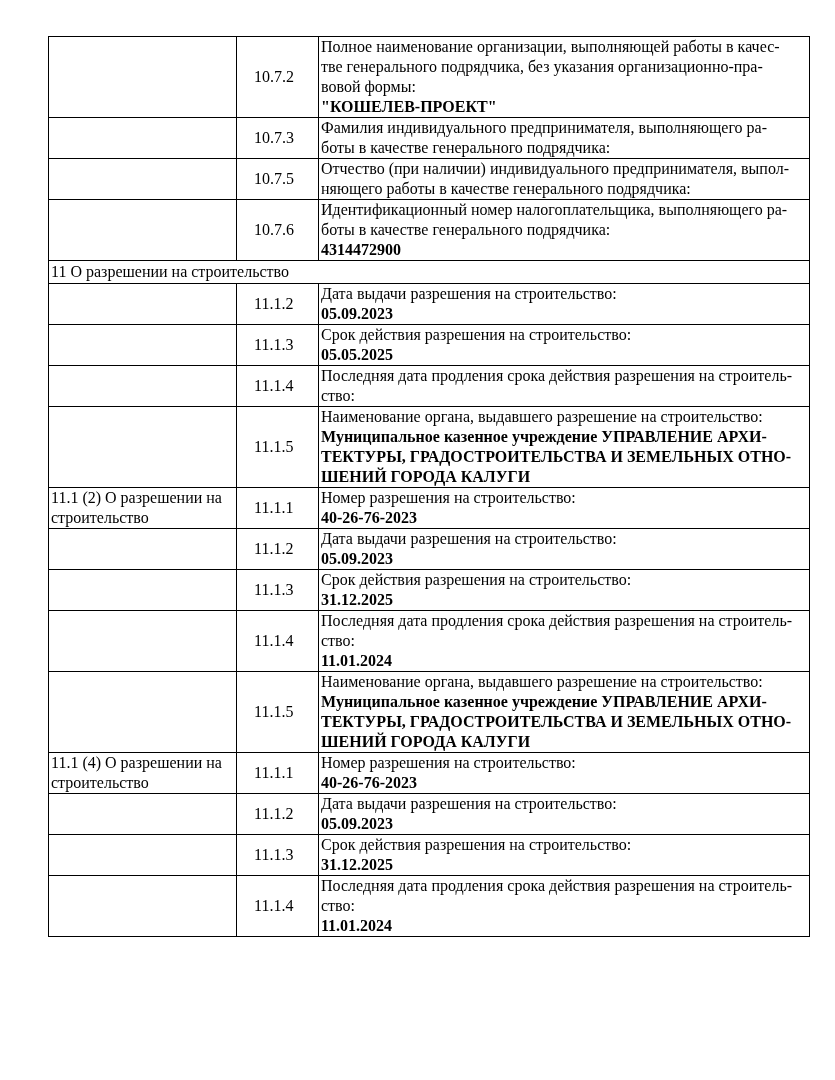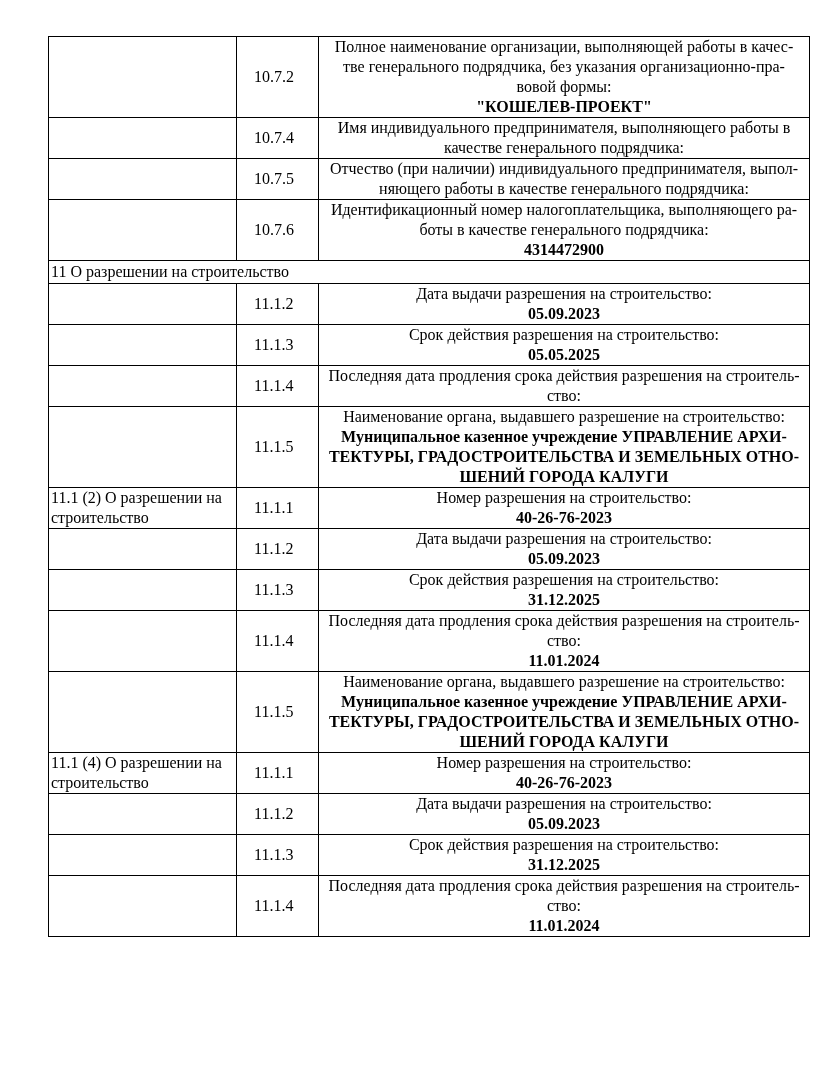--- a/index.html
+++ b/index.html
@@ -28,21 +28,21 @@
   td {
     border: 1px solid #000000;
     font-size: 16px;
     line-height: 20px;
     vertical-align: top;
     padding: 0 2px;
     overflow: hidden;
   }
   td.c1 { width: 183px; }
   td.c2 { width: 62px; vertical-align: middle; padding-left: 17px; }
-  td.c3 { width: 486px; text-align: center; }
+  td.c3 { width: 486px; }
   .pre { white-space: pre-line; }
   .value { font-weight: bold; white-space: pre-line; }
   td.section-cell { padding: 1px 2px; margin-top: 20px; }
 </style>
 </head>
 <body>
 
 <div class="doc">
   <table class="decl">
     <tbody id="table-body">
@@ -54,34 +54,34 @@
       <span>10.7.2</span>
     </td>
     <td class="c3">
       <div class="pre">Полное наименование организации, выполняющей работы в качес-
 тве генерального подрядчика, без указания организационно-пра-
 вовой формы:</div>
       <div class="value">"КОШЕЛЕВ-ПРОЕКТ"</div>
     </td>
   </tr>
 
-
-  <tr>
-    <td class="c1">
-      <span class="pre"></span>
-    </td>
-    <td class="c2">
-      <span>10.7.4</span>
-    </td>
-    <td class="c3">
-      <div class="pre">Имя индивидуального предпринимателя, выполняющего работы в
-качестве генерального подрядчика:</div>
+  <tr>
+    <td class="c1">
+      <span class="pre"></span>
+    </td>
+    <td class="c2">
+      <span>10.7.3</span>
+    </td>
+    <td class="c3">
+      <div class="pre">Фамилия индивидуального предпринимателя, выполняющего ра-
+боты в качестве генерального подрядчика:</div>
       <div class="value"></div>
     </td>
   </tr>
+
 
   <tr>
     <td class="c1">
       <span class="pre"></span>
     </td>
     <td class="c2">
       <span>10.7.5</span>
     </td>
     <td class="c3">
       <div class="pre">Отчество (при наличии) индивидуального предпринимателя, выпол-

